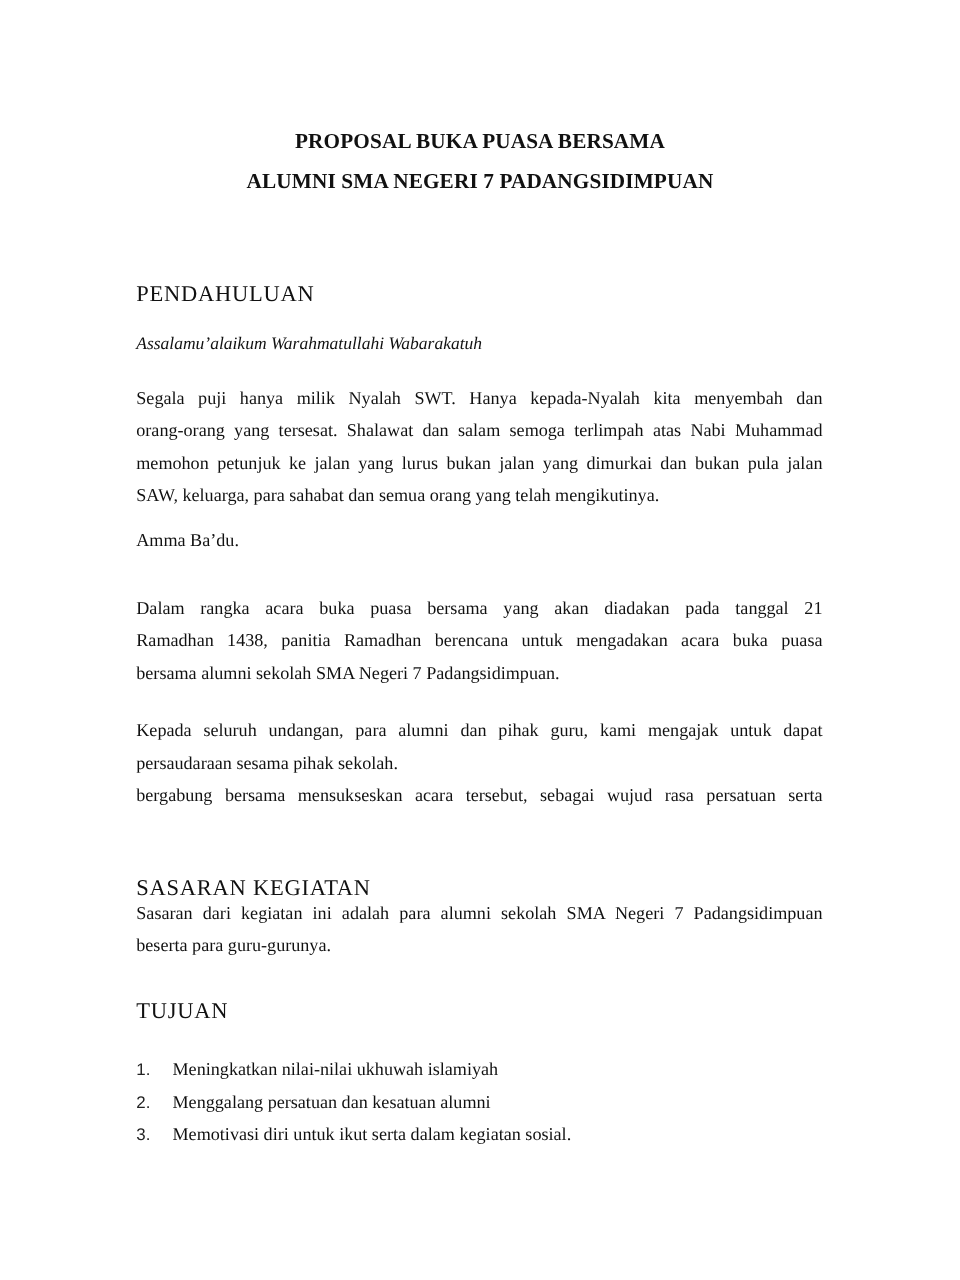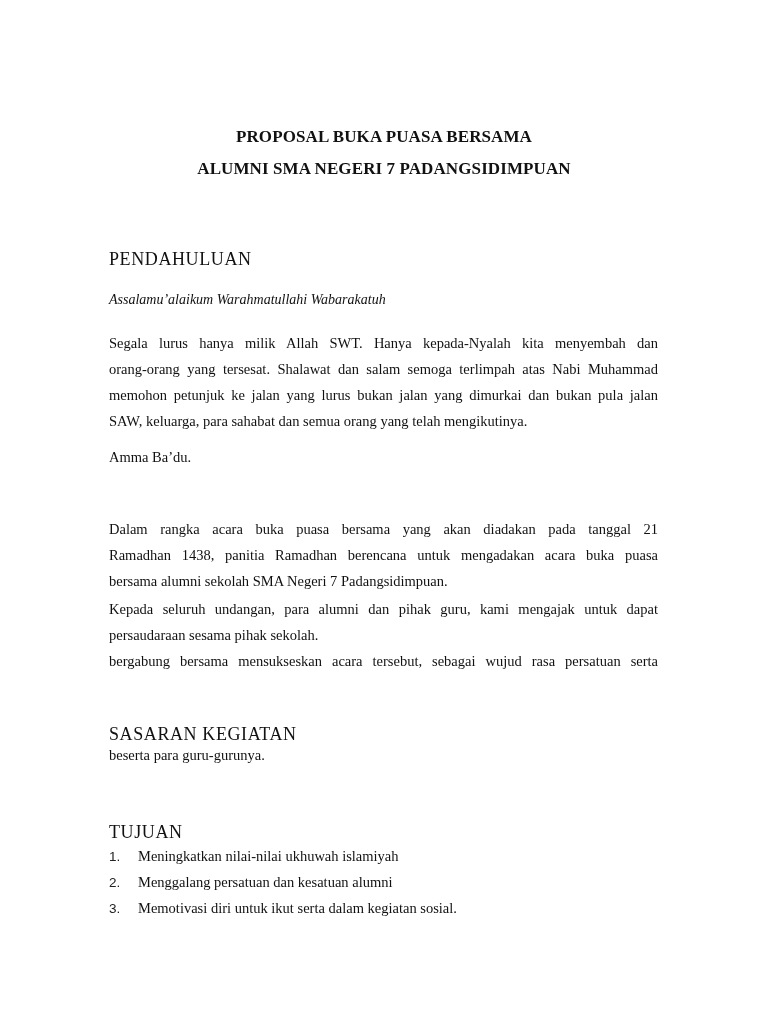--- a/index.html
+++ b/index.html
@@ -14,21 +14,21 @@
       overflow: hidden;
       color: #111111;
       font-family: "Liberation Serif", "DejaVu Serif", serif;
     }
     .page {
       position: absolute;
       left: 0; top: 0;
       width: 768px; height: 1024px;
       background: #ffffff;
     }
-    .abs { position: absolute; margin-top: 24px; }
+    .abs { position: absolute; }
     .title {
       left: 0; width: 768px;
       text-align: center;
       font-weight: bold;
       font-size: 17px;
       letter-spacing: 0.1px;
       white-space: nowrap;
     }
     .heading {
       left: 109px;
@@ -92,43 +92,44 @@
 <div class="page">
 
   <div class="abs title" style="top:103px;">PROPOSAL BUKA PUASA BERSAMA</div>
   <div class="abs title" style="top:135px;">ALUMNI SMA NEGERI 7 PADANGSIDIMPUAN</div>
 
   <div class="abs heading" style="top:225px;">PENDAHULUAN</div>
 
   <div class="abs greeting" style="top:268px;">Assalamu’alaikum Warahmatullahi Wabarakatuh</div>
 
   <div class="abs para" style="top:306px;">
-    <span class="line">Segala lurus hanya milik Allah SWT. Hanya kepada-Nyalah kita menyembah dan</span>
+    <span class="line">Segala puji hanya milik Nyalah SWT. Hanya kepada-Nyalah kita menyembah dan</span>
     <span class="line">orang-orang yang tersesat. Shalawat dan salam semoga terlimpah atas Nabi Muhammad</span>
     <span class="line">memohon petunjuk ke jalan yang lurus bukan jalan yang dimurkai dan bukan pula jalan</span>
     <span class="line last">SAW, keluarga, para sahabat dan semua orang yang telah mengikutinya.</span>
   </div>
 
   <div class="abs single" style="top:425px;">Amma Ba’du.</div>
 
-  <div class="abs para" style="top:492px;">
+  <div class="abs para" style="top:474px;">
     <span class="line">Dalam rangka acara buka puasa bersama yang akan diadakan pada tanggal 21</span>
     <span class="line">Ramadhan 1438, panitia Ramadhan berencana untuk mengadakan acara buka puasa</span>
     <span class="line last">bersama alumni sekolah SMA Negeri 7 Padangsidimpuan.</span>
   </div>
 
   <div class="abs para" style="top:572px;">
     <span class="line">Kepada seluruh undangan, para alumni dan pihak guru, kami mengajak untuk dapat</span>
     <span class="line last">persaudaraan sesama pihak sekolah.</span>
     <span class="line">bergabung bersama mensukseskan acara tersebut, sebagai wujud rasa persatuan serta</span>
   </div>
 
   <div class="abs heading" style="top:700px;">SASARAN KEGIATAN</div>
 
   <div class="abs para" style="top:718px;">
+    <span class="line">Sasaran dari kegiatan ini adalah para alumni sekolah SMA Negeri 7 Padangsidimpuan</span>
     <span class="line last">beserta para guru-gurunya.</span>
   </div>
 
   <div class="abs heading" style="top:798px;">TUJUAN</div>
 
   <ul class="abs list" style="top:838px;">
     <li>
       <span class="num">1.</span><span>Meningkatkan nilai-nilai ukhuwah islamiyah</span>
     </li>
     <li>

